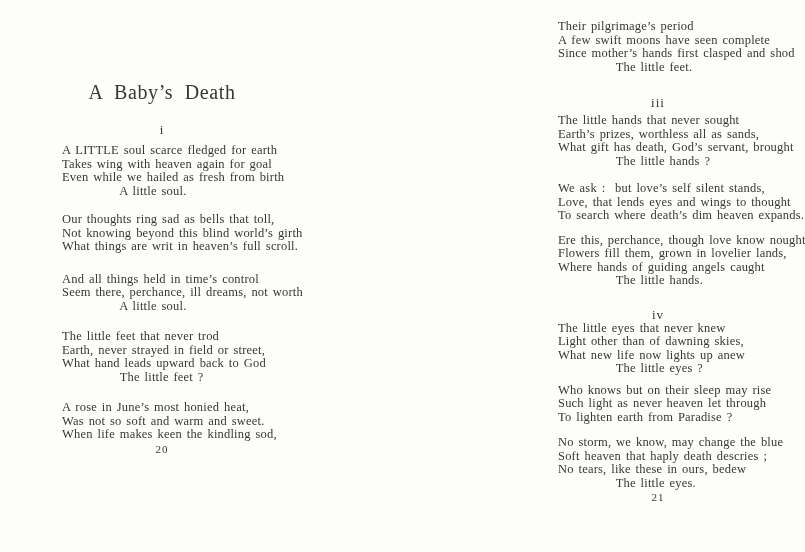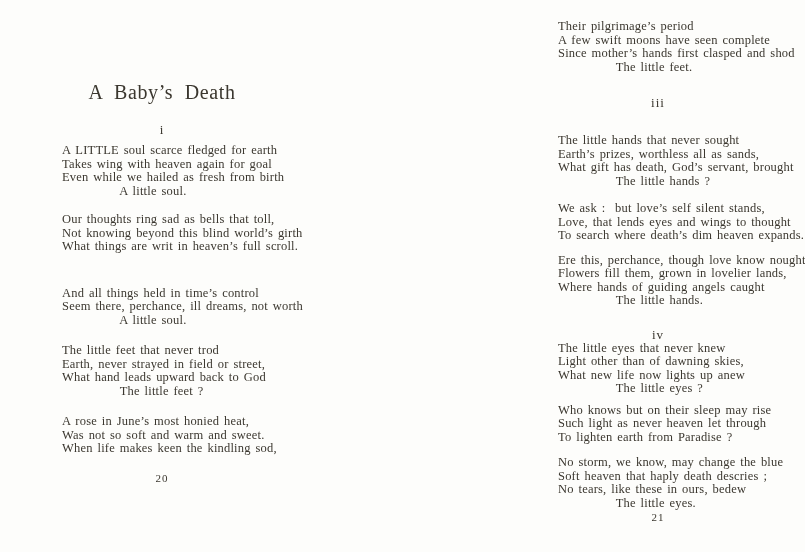--- a/index.html
+++ b/index.html
@@ -61,58 +61,58 @@
 
     <div class="heading numeral" style="margin-bottom:7px">i</div>
 
     <div class="stanza" style="margin-bottom:15px">
         <div class="poem-line">A LITTLE soul scarce fledged for earth</div>
         <div class="poem-line">Takes wing with heaven again for goal</div>
         <div class="poem-line">Even while we hailed as fresh from birth</div>
         <div class="poem-line">            A little soul.</div>
       </div>
 
-    <div class="stanza" style="margin-bottom:33px">
+    <div class="stanza" style="margin-bottom:19px">
         <div class="poem-line">Our thoughts ring sad as bells that toll,</div>
         <div class="poem-line">Not knowing beyond this blind world’s girth</div>
         <div class="poem-line">What things are writ in heaven’s full scroll.</div>
       </div>
 
     <div class="stanza" style="margin-bottom:17px">
         <div class="poem-line">And all things held in time’s control</div>
         <div class="poem-line">Seem there, perchance, ill dreams, not worth</div>
         <div class="poem-line">            A little soul.</div>
       </div>
 
 
     <div class="stanza" style="margin-bottom:17px">
         <div class="poem-line">The little feet that never trod</div>
         <div class="poem-line">Earth, never strayed in field or street,</div>
         <div class="poem-line">What hand leads upward back to God</div>
         <div class="poem-line">            The little feet ?</div>
       </div>
 
-    <div class="stanza" style="margin-bottom:16px">
+    <div class="stanza" style="margin-bottom:1px">
         <div class="poem-line">A rose in June’s most honied heat,</div>
         <div class="poem-line">Was not so soft and warm and sweet.</div>
         <div class="poem-line">When life makes keen the kindling sod,</div>
       </div>
 
     <div class="page-number">20</div>
   </div>
 
   <div class="page page-right">
     <div class="stanza" style="margin-bottom:22px">
         <div class="poem-line">Their pilgrimage’s period</div>
         <div class="poem-line">A few swift moons have seen complete</div>
         <div class="poem-line">Since mother’s hands first clasped and shod</div>
         <div class="poem-line">            The little feet.</div>
       </div>
 
-    <div class="heading numeral" style="margin-bottom:24px">iii</div>
+    <div class="heading numeral" style="margin-bottom:4px">iii</div>
 
     <div class="stanza" style="margin-bottom:14px">
         <div class="poem-line">The little hands that never sought</div>
         <div class="poem-line">Earth’s prizes, worthless all as sands,</div>
         <div class="poem-line">What gift has death, God’s servant, brought</div>
         <div class="poem-line">            The little hands ?</div>
       </div>
 
     <div class="stanza" style="margin-bottom:11px">
         <div class="poem-line">We ask :  but love’s self silent stands,</div>

